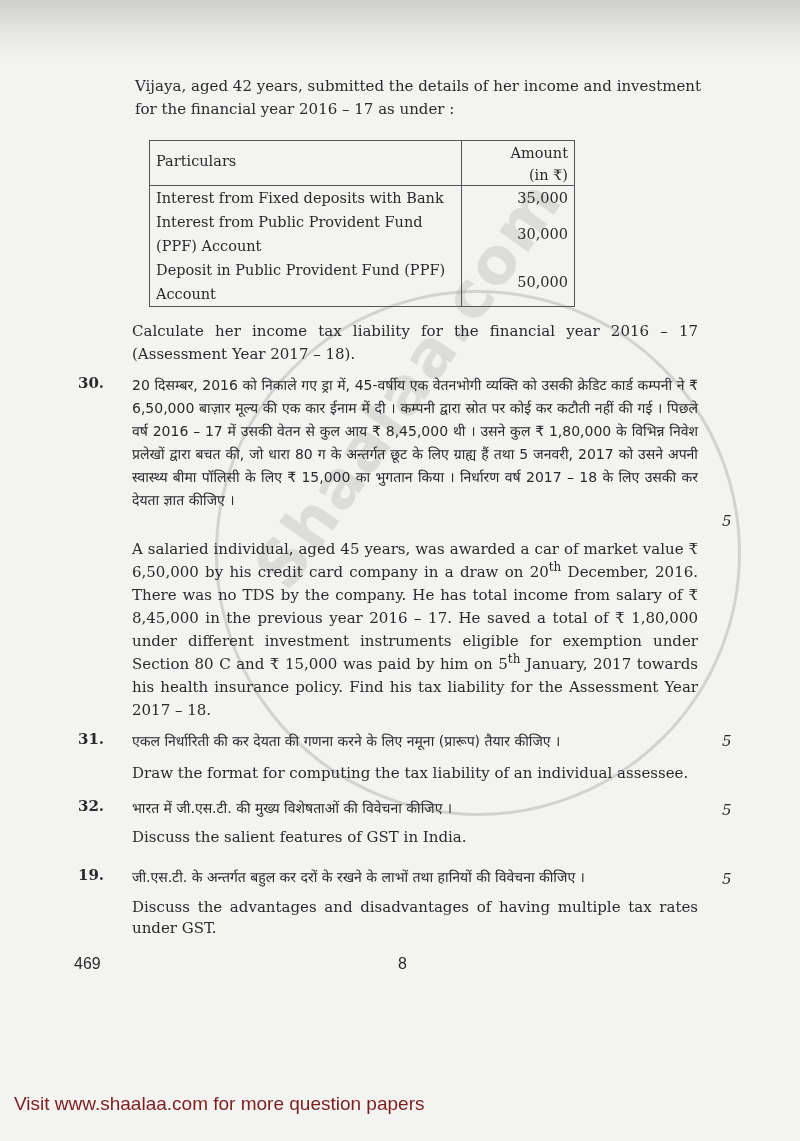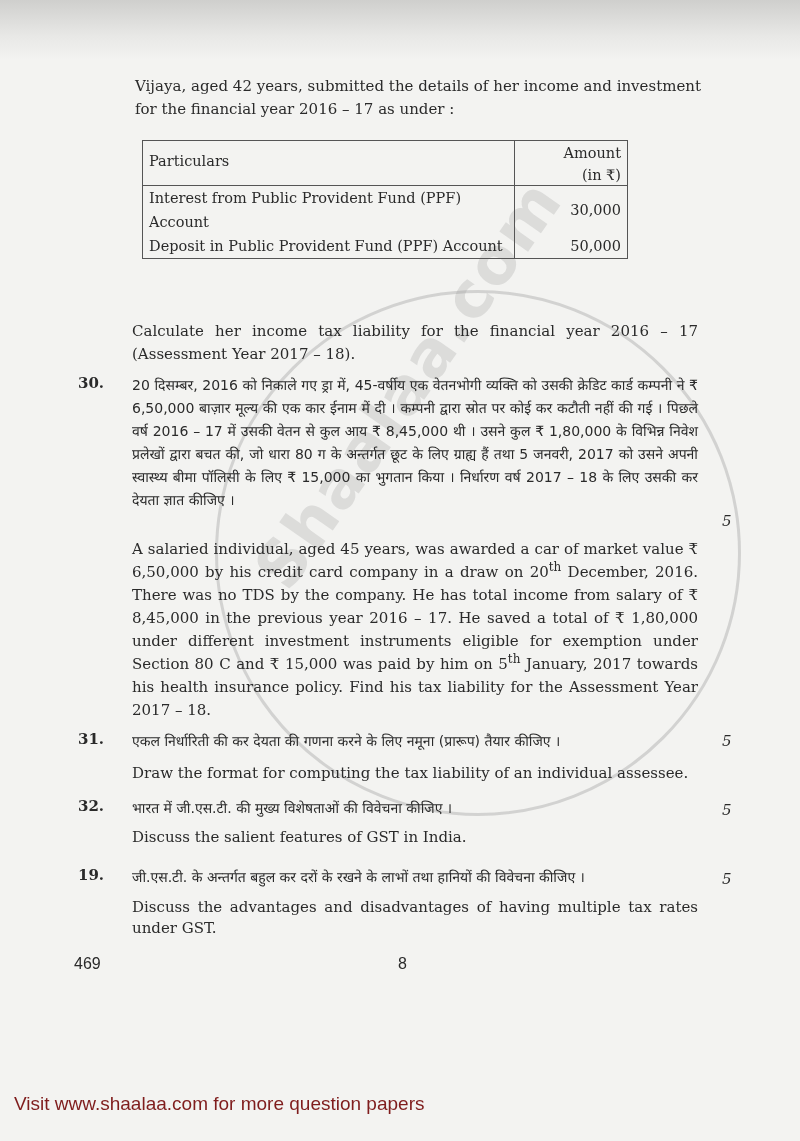--- a/index.html
+++ b/index.html
@@ -23,21 +23,21 @@
       color: rgba(150,150,150,0.25);
       transform: rotate(-55deg);
       transform-origin: left top;
       letter-spacing: 2px;
     }
     .para { position: absolute; left: 132px; width: 566px; font-size: 15px; line-height: 23px; text-align: justify; }
     .hindi { font-family: "DejaVu Sans", sans-serif; font-size: 14px; line-height: 23px; }
     .qnum { position: absolute; left: 78px; font-weight: bold; font-size: 15px; }
     .marks { position: absolute; left: 722px; font-style: italic; font-size: 15px; }
     table.tbl {
-      position: absolute; left: 142px; top: 140px; width: 486px;
+      position: absolute; left: 149px; top: 140px; width: 426px;
       border-collapse: collapse; font-size: 14.5px;
     }
     table.tbl td, table.tbl th {
       border-left: 1px solid #555; border-right: 1px solid #555; padding: 0 6px; line-height: 24px; font-weight: normal;
     }
     table.tbl thead th { border-top: 1px solid #555; border-bottom: 1px solid #555; vertical-align: top; }
     table.tbl tbody tr:last-child td { border-bottom: 1px solid #555; }
     table.tbl th.p { text-align: left; padding-top: 8px; }
     table.tbl th.a, table.tbl td.a { text-align: right; width: 100px; }
     .footer-num { position: absolute; top: 955px; font-family: "Liberation Sans", sans-serif; font-size: 16px; }
@@ -60,20 +60,24 @@
   <thead>
     <tr>
       <th class="p">Particulars</th>
       <th class="a">
         <div>Amount</div>
         <div style="line-height:20px;">(in ₹)</div>
       </th>
     </tr>
   </thead>
   <tbody>
+    <tr>
+      <td>Interest from Fixed deposits with Bank</td>
+      <td class="a">35,000</td>
+    </tr>
     <tr>
       <td>Interest from Public Provident Fund (PPF) Account</td>
       <td class="a">30,000</td>
     </tr>
     <tr>
       <td>Deposit in Public Provident Fund (PPF) Account</td>
       <td class="a">50,000</td>
     </tr>
   </tbody>
 </table>

